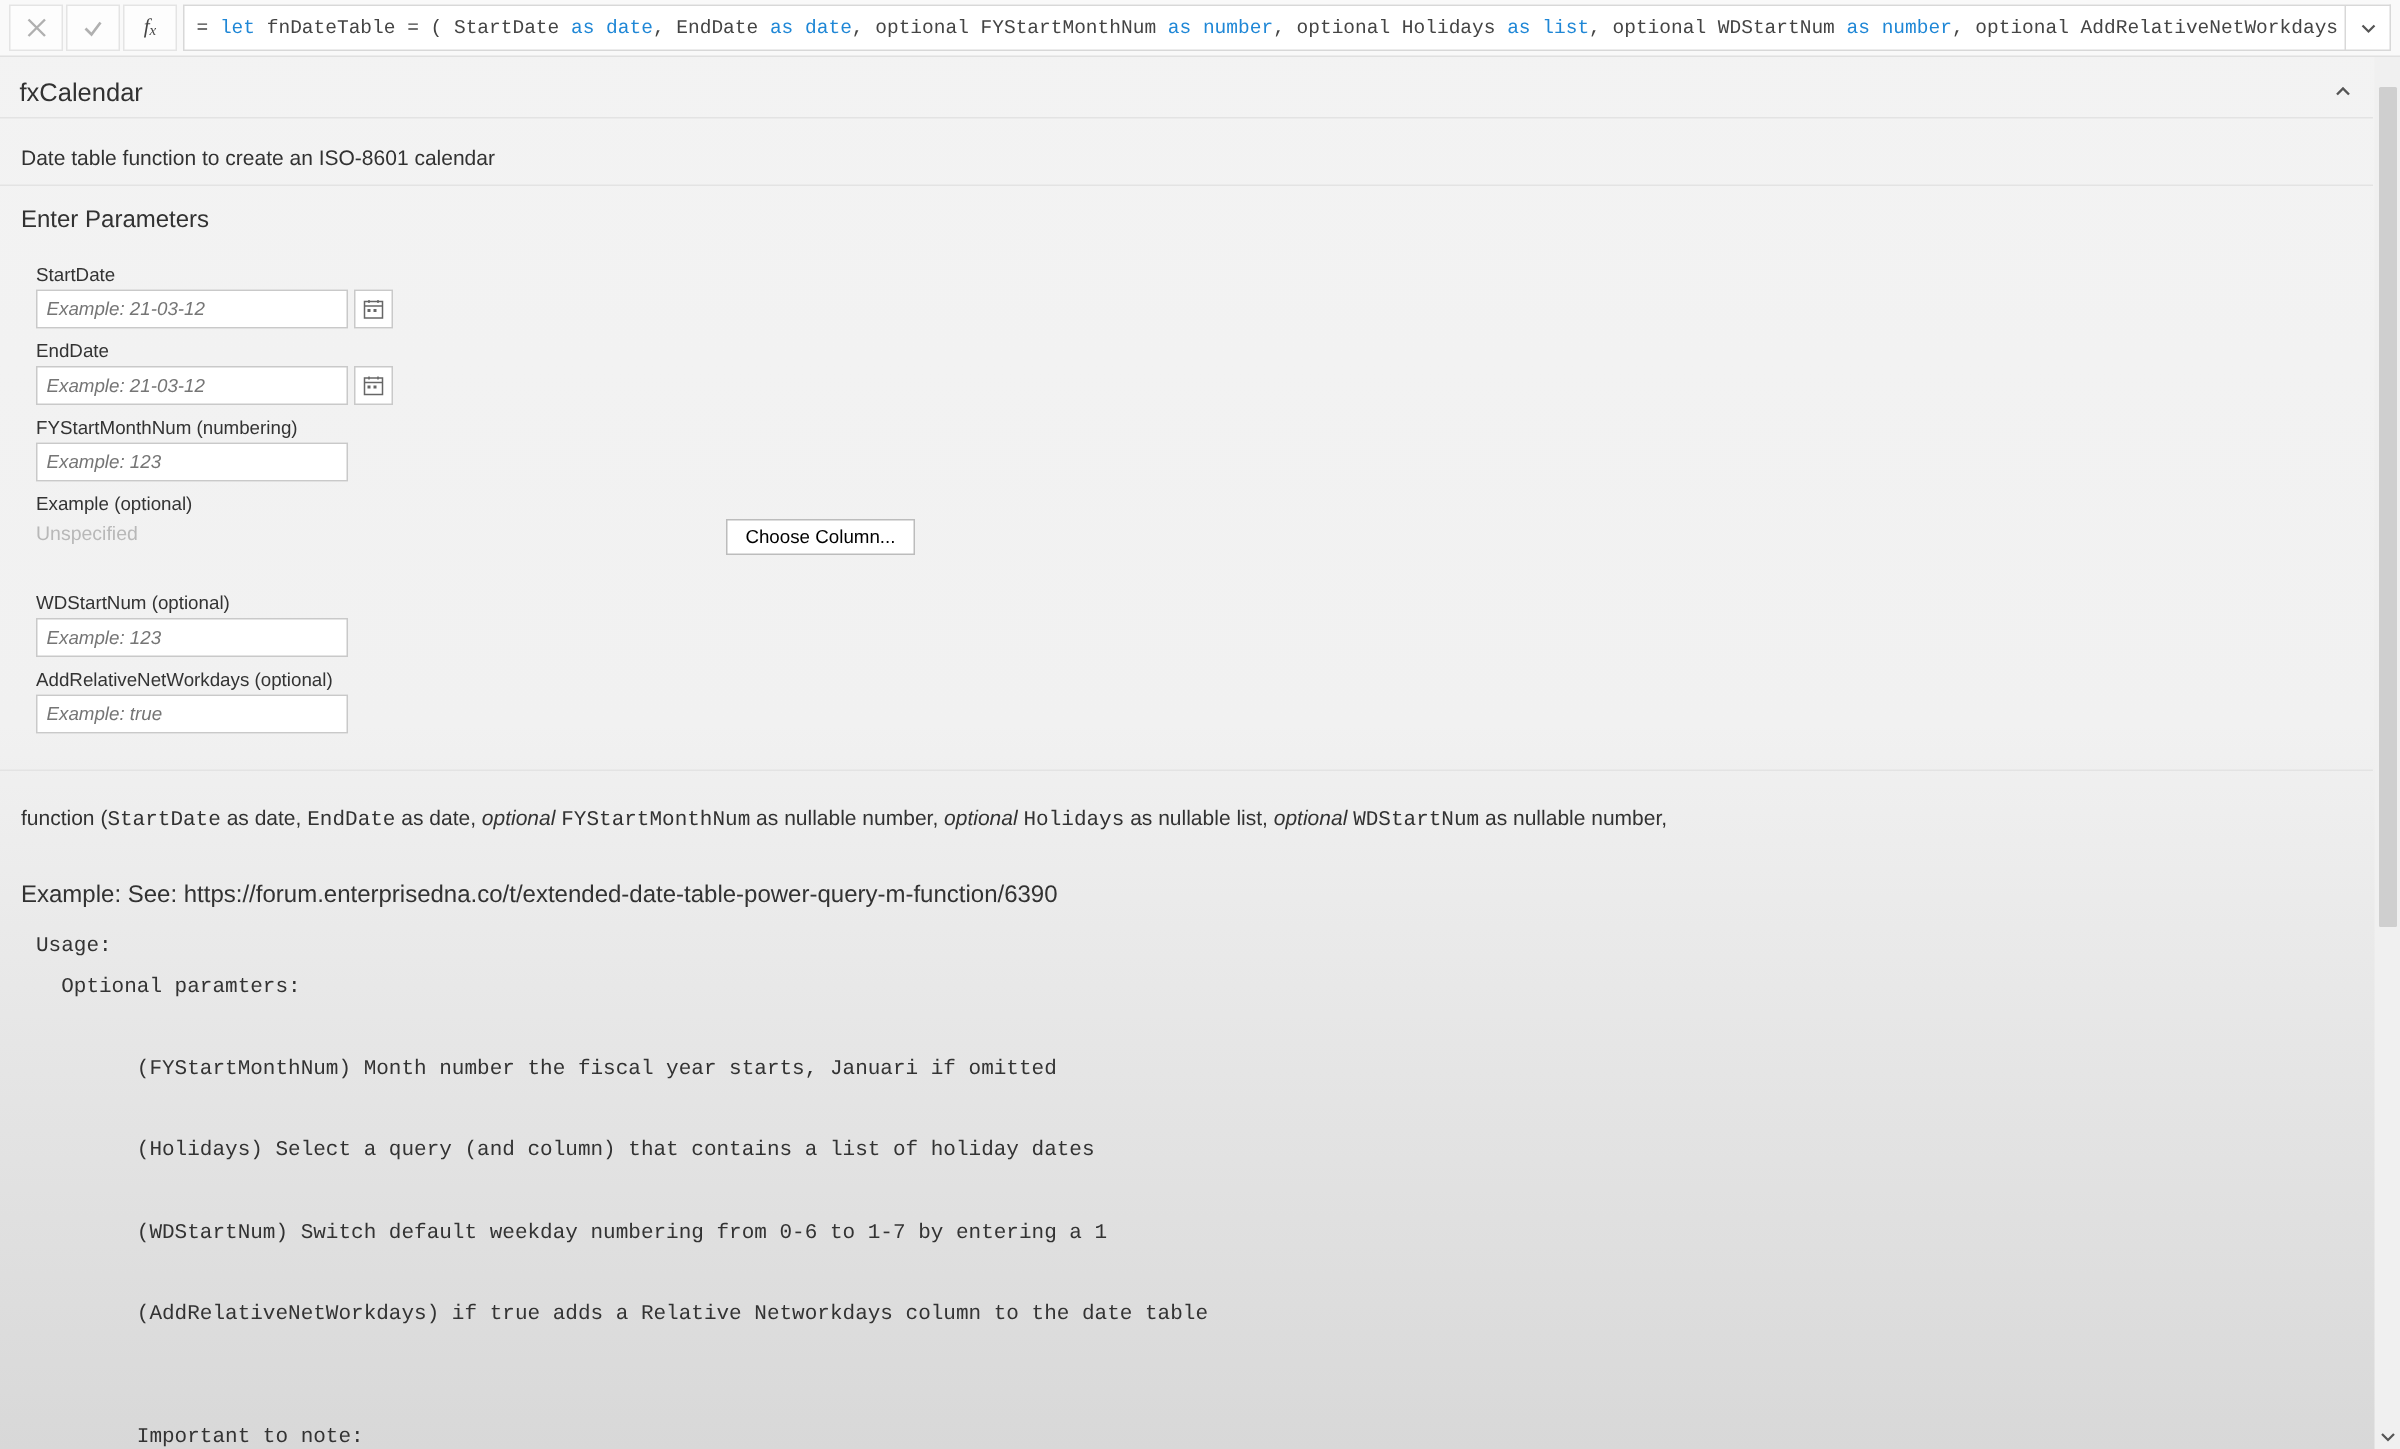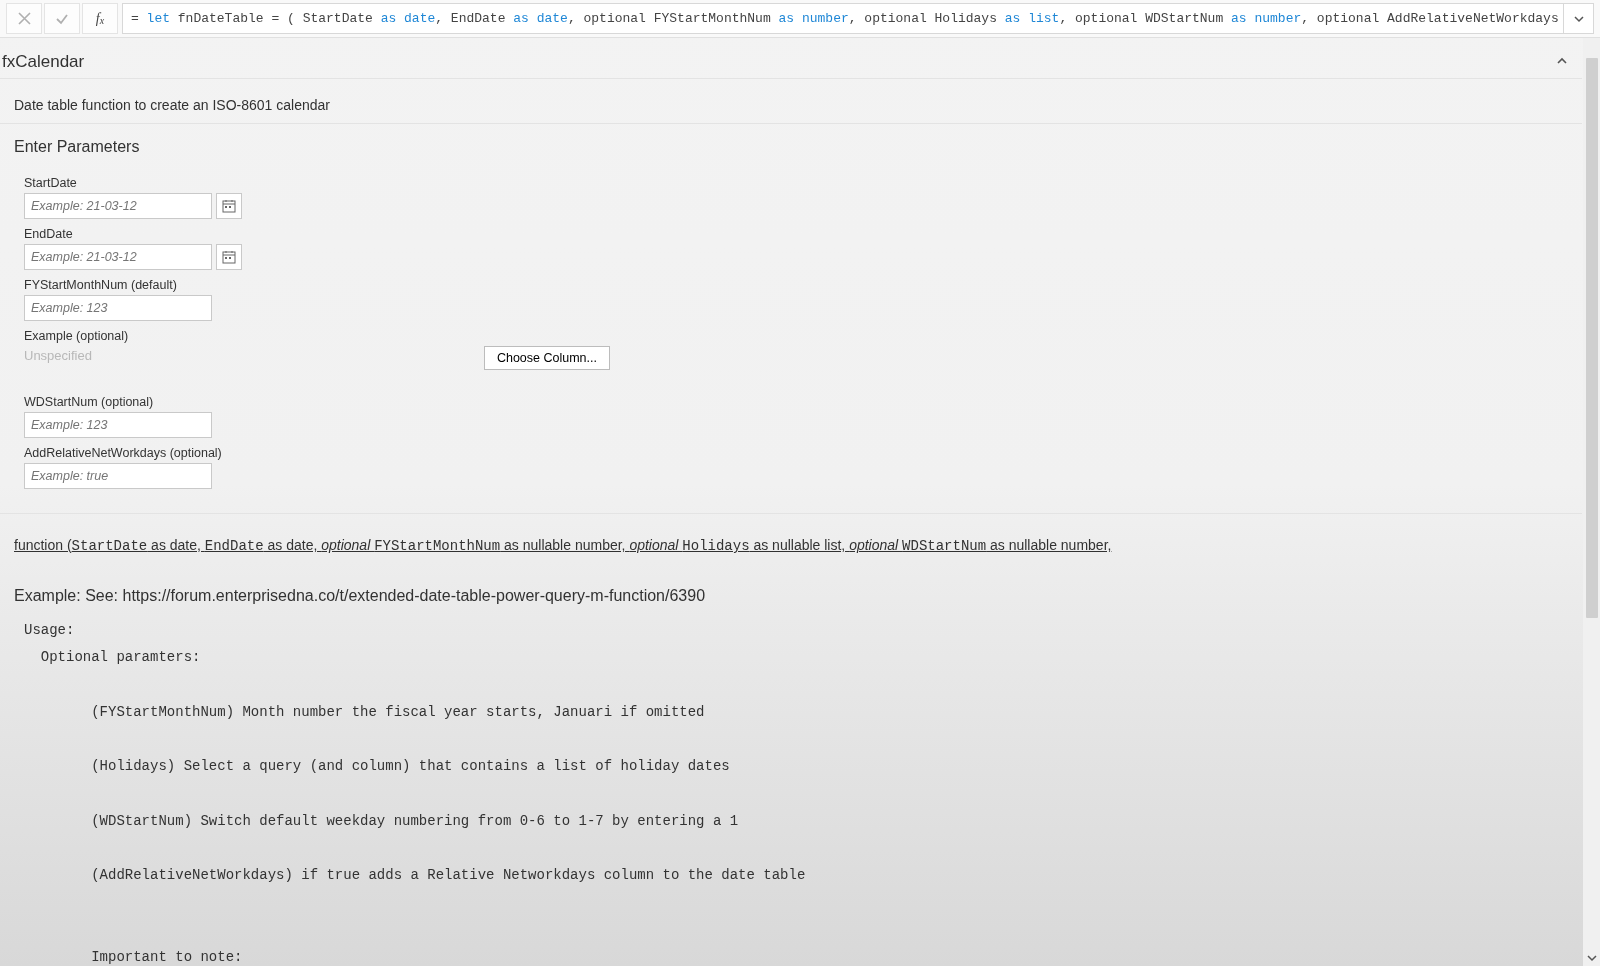--- a/index.html
+++ b/index.html
@@ -85,21 +85,21 @@
     position: absolute;
     top: 38px; left: 0; right: 18px; bottom: 0;
     overflow: hidden;
     padding: 0;
   }
 
   .title-row {
     display: flex;
     justify-content: space-between;
     align-items: center;
-    padding: 14px 14px 6px 2px;
+    padding: 14px 14px 6px 13px;
   }
   .fn-title {
     font-size: 17px;
     font-weight: 400;
   }
   .collapse-chevron {
     color: #666;
     font-size: 14px;
   }
 
@@ -123,21 +123,21 @@
     font-size: 12.5px;
     margin-top: 8px;
     margin-bottom: 3px;
     color: #333;
   }
   .param-row {
     display: flex;
     align-items: center;
   }
   .param-input {
-    width: 188px;
+    width: 208px;
     height: 26px;
     border: 1px solid #c9c9c9;
     background: #fff;
     padding: 3px 6px;
     font-style: italic;
     color: #9a9a9a;
     font-size: 12.5px;
   }
   .cal-btn {
     width: 26px; height: 26px;
@@ -179,21 +179,20 @@
     display: flex;
     gap: 12px;
   }
 
   .sig-block {
     border-top: 1px solid #e3e3e3;
     margin-top: 16px;
     padding: 20px 14px 8px 14px;
     font-size: 14px;
     line-height: 1.7;
-    text-decoration: underline;
   }
   .sig-block .mono { font-family: Consolas, "Courier New", monospace; }
   .sig-block .ital { font-style: italic; }
 
   .example-header {
     font-size: 16px;
     padding: 20px 14px 8px 14px;
   }
 
   .usage-pre {
@@ -298,21 +297,21 @@
               <rect x="1" y="2" width="12" height="11" fill="none" stroke="#666"></rect>
               <line x1="1" y1="5" x2="13" y2="5" stroke="#666"></line>
               <line x1="4" y1="1" x2="4" y2="3" stroke="#666"></line>
               <line x1="10" y1="1" x2="10" y2="3" stroke="#666"></line>
               <rect x="3" y="7" width="2" height="2" fill="#666"></rect>
               <rect x="7" y="7" width="2" height="2" fill="#666"></rect>
             </svg>
         </div>
       </div>
 
-      <div class="param-label">FYStartMonthNum (default)</div>
+      <div class="param-label">FYStartMonthNum (numbering)</div>
       <div class="param-row">
         <input class="param-input" placeholder="Example: 123" style="">
       </div>
 
       <div class="param-label">Example (optional)</div>
       <div class="holidays-row">
         <span class="unspecified">Unspecified</span>
         <span class="choose-column">
           <button class="btn">Choose Column...</button>
         </span>

